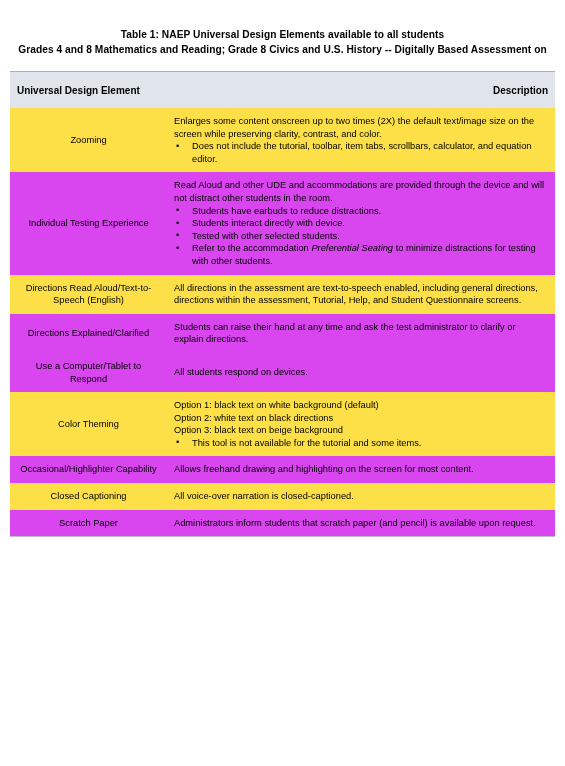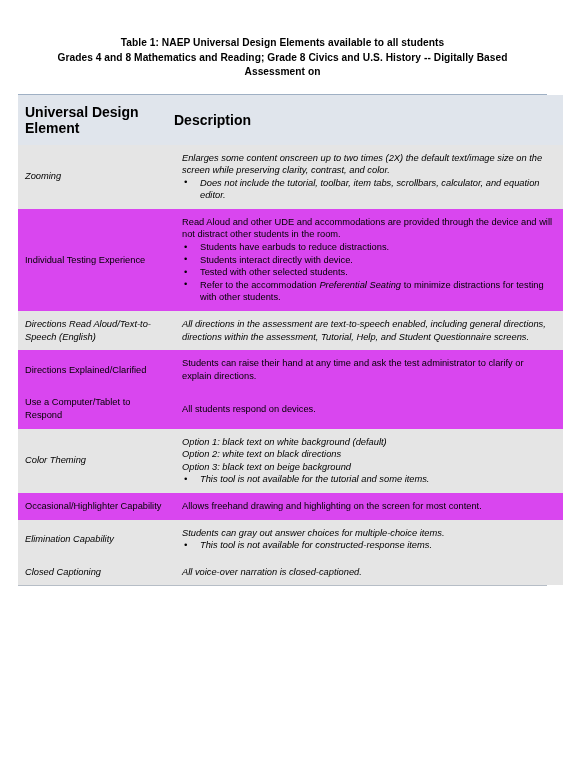--- a/index.html
+++ b/index.html
@@ -12,21 +12,21 @@
     height: 766px;
     font-family: "Liberation Sans", sans-serif;
     color: #000000;
     -webkit-font-smoothing: none;
   }
   .page {
     width: 565px;
     height: 766px;
     position: relative;
     box-sizing: border-box;
-    padding: 8px;
+    padding: 0;
     overflow: hidden;
   }
 
   
   .title-block {
     padding: 28px 18px 0 18px;
     text-align: center;
   }
   .title-line {
     font-size: 10.2px;
@@ -44,48 +44,48 @@
   table.udl {
     width: 545px;
     border-collapse: collapse;
     table-layout: fixed;
   }
   table.udl col.c-elem { width: 156px; }
   table.udl col.c-desc { width: 389px; }
 
   thead th {
     background: #e0e5ec;
-    font-size: 14px;
+    font-size: 10px;
     font-weight: bold;
     padding: 9px 7px 9px 7px;
     vertical-align: middle;
     border: none;
     height: 18px;
   }
   thead th.h-elem {
     text-align: left;
     padding-left: 7px;
   }
   thead th.h-desc {
-    text-align: left;
+    text-align: right;
     padding-left: 0;
   }
 
   tbody td {
     font-size: 9.3px;
     line-height: 12.6px;
     vertical-align: middle;
     padding: 7px 6px 7px 7px;
     border: none;
   }
   tbody tr.shade td { background: #d946ef; }
-  tbody tr.plain td { background: #e5e5e5; font-style: italic; }
+  tbody tr.plain td { background: #fde047; }
 
   td.elem {
-    text-align: left;
+    text-align: center;
     padding-left: 7px;
     padding-right: 6px;
   }
   td.desc {
     padding-left: 8px;
     padding-right: 10px;
   }
 
   .desc p {
     margin: 0;
@@ -189,31 +189,28 @@
               </ul>
             </td>
           </tr>
           <tr class="shade">
             <td class="elem">Occasional/Highlighter Capability</td>
             <td class="desc">
               <p>Allows freehand drawing and highlighting on the screen for most content.</p>
             </td>
           </tr>
           <tr class="plain">
-            <td class="elem">Elimination Capability</td>
-            <td class="desc">
-              <p>Students can gray out answer choices for multiple-choice items.</p>
-              <ul class="bullets">
-                <li>This tool is not available for constructed-response items.</li>
-              </ul>
-            </td>
-          </tr>
-          <tr class="plain">
             <td class="elem">Closed Captioning</td>
             <td class="desc">
               <p>All voice-over narration is closed-captioned.</p>
+            </td>
+          </tr>
+          <tr class="shade">
+            <td class="elem">Scratch Paper</td>
+            <td class="desc">
+              <p>Administrators inform students that scratch paper (and pencil) is available upon request.</p>
             </td>
           </tr>
         </tbody>
     </table>
   </div>
 
 </div>
 
 </body></html>

